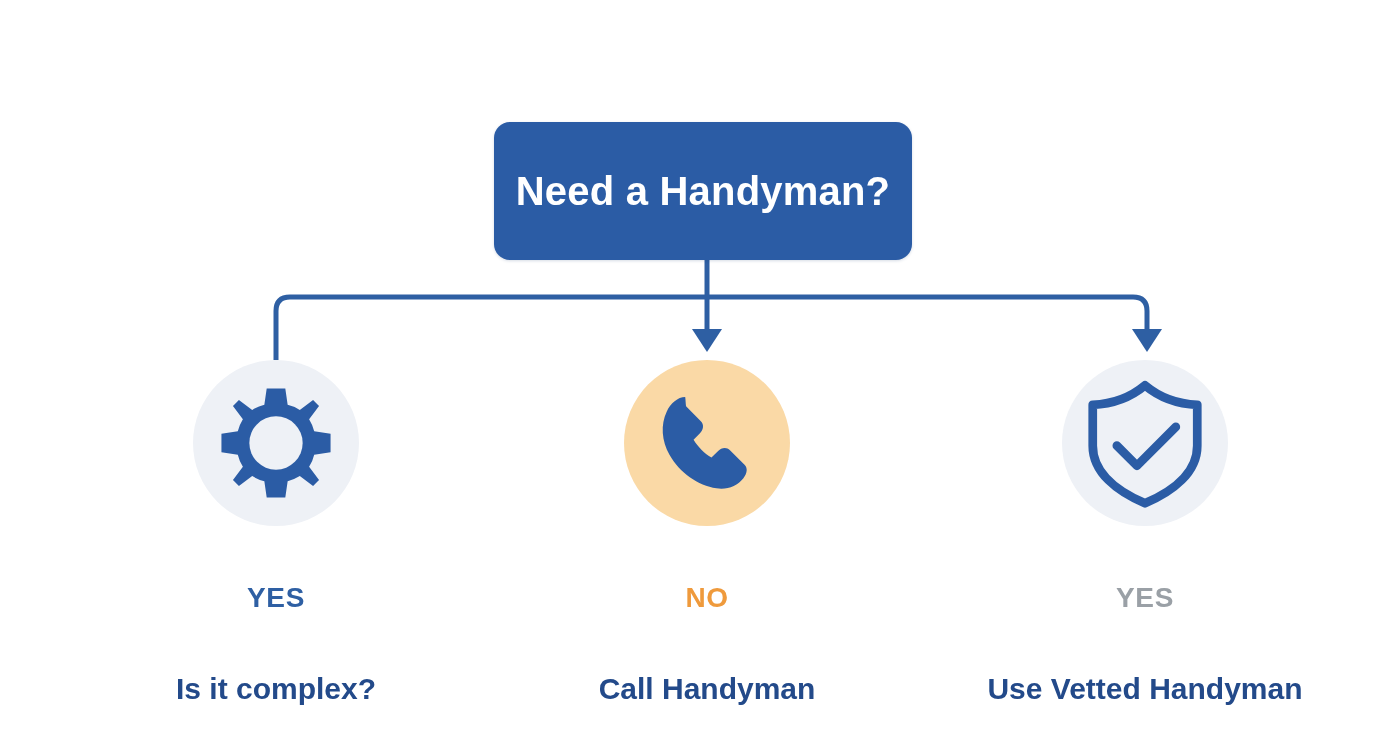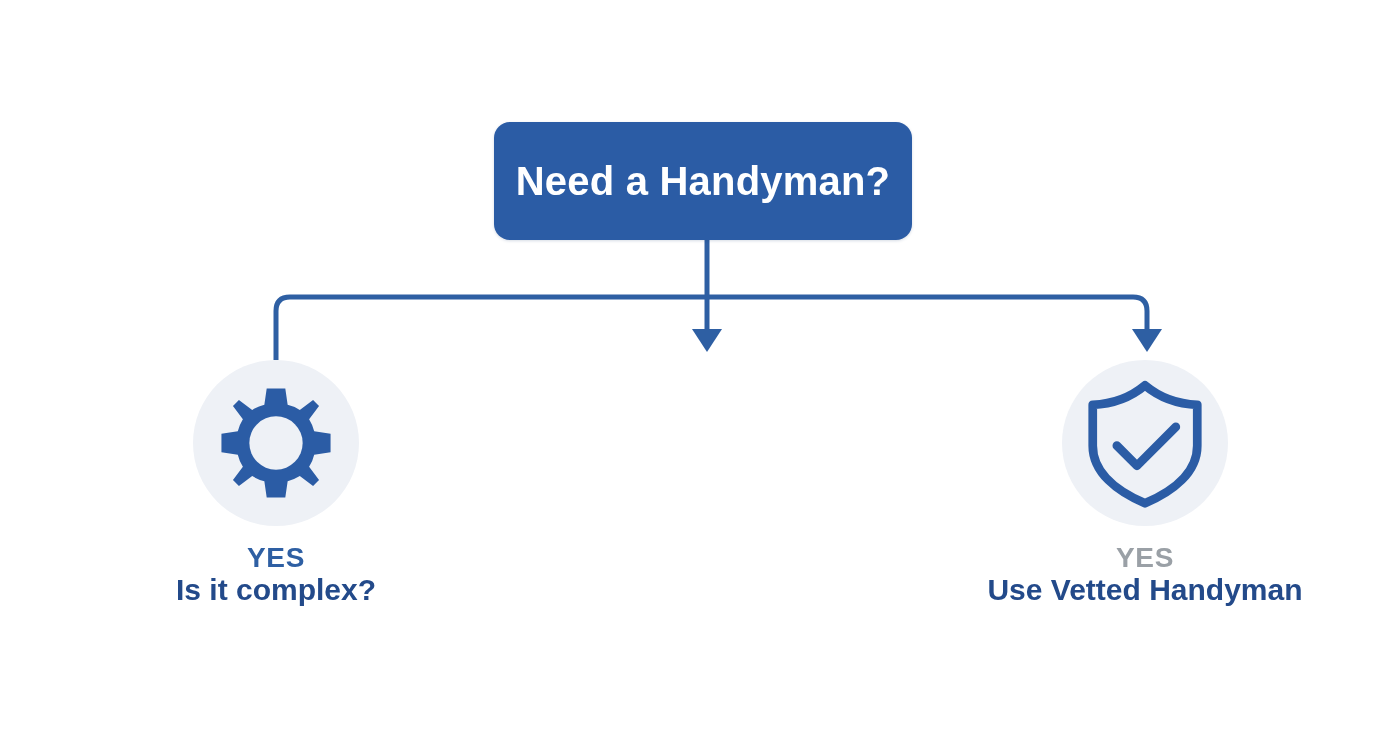--- a/index.html
+++ b/index.html
@@ -31,21 +31,21 @@
     height: 752px;
     pointer-events: none;
   }
 
   
   #root-box {
     position: absolute;
     left: 494px;
     top: 122px;
     width: 418px;
-    height: 118px;
+    height: 138px;
     background: #2b5ca5;
     border-radius: 16px;
     display: flex;
     align-items: center;
     justify-content: center;
     box-shadow: 0 1px 3px rgba(30, 60, 110, 0.18);
   }
   #root-box .root-label {
     color: #ffffff;
     font-size: 40px;
@@ -56,20 +56,21 @@
   }
 
   
   .branch-node {
     position: absolute;
     top: 360px;
     width: 166px;
     display: flex;
     flex-direction: column;
     align-items: center;
+    gap: 40px;
   }
   #branch-node-0 { left: 193px; }
   #branch-node-1 { left: 624px; }
   #branch-node-2 { left: 1062px; }
 
   .node-circle {
     width: 166px;
     height: 166px;
     border-radius: 50%;
     display: flex;
@@ -88,21 +89,21 @@
     font-weight: 700;
     letter-spacing: 0.6px;
     line-height: 1;
     white-space: nowrap;
   }
   .answer-blue  { color: #2e5fa3; }
   .answer-orange{ color: #ef9a3c; }
   .answer-gray  { color: #9aa0a6; }
 
   .node-caption {
-    margin-top: 3px;
+    margin-top: 22px;
     font-size: 30px;
     font-weight: 700;
     color: #234a8a;
     line-height: 1;
     white-space: nowrap;
     text-align: center;
   }
 </style>
 </head>
 <body>
@@ -148,20 +149,43 @@
           L15.3 20.1 L20.1 15.3 L30.8 23.3
           A32 32 0 0 1 40.6 19.2
           L42.5 6 Z"></path>
         <circle cx="50" cy="50" r="21.5" fill="#eef1f6"></circle>
       </svg>
     </div>
     <div class="node-answer answer-blue">YES</div>
     <div class="node-caption">Is it complex?</div>
   </div>
 
+  <div class="branch-node" id="branch-node-1">
+    <div class="node-circle tone-peach">
+      <svg class="node-icon" width="112" height="112" viewBox="0 0 100 100" aria-hidden="true">
+        <path fill="#2b5ca5" d="
+          M30.5 9
+          C24 9 17.5 14.5 14 22
+          C8.5 33.5 9.5 48 16.5 60.5
+          C25.5 76.5 42 88 58.5 90.5
+          C68 92 77 88.5 82.5 81.5
+          C86 77 86.5 72.5 83.5 69.5
+          L70.5 56.5
+          C67.5 53.5 63 54 59.5 57.5
+          L54 63
+          C48 59.5 42 53.5 38 47
+          L43.5 41.5
+          C47 38 47.5 33.5 44.5 30.5
+          L31.5 17.5
+          C31 17 30.8 9 30.5 9 Z"></path>
+      </svg>
+    </div>
+    <div class="node-answer answer-orange">NO</div>
+    <div class="node-caption">Call Handyman</div>
+  </div>
 
   <div class="branch-node" id="branch-node-2">
     <div class="node-circle tone-light">
       <svg class="node-icon" width="134" height="134" viewBox="0 0 100 100" aria-hidden="true">
         <path fill="none" stroke="#2b5ca5" stroke-width="6.5" stroke-linejoin="round" stroke-linecap="round" d="M50 7
                  C38 17 24 21 11 21.5
                  L11 52
                  C11 72 29 86 50 95
                  C71 86 89 72 89 52
                  L89 21.5

